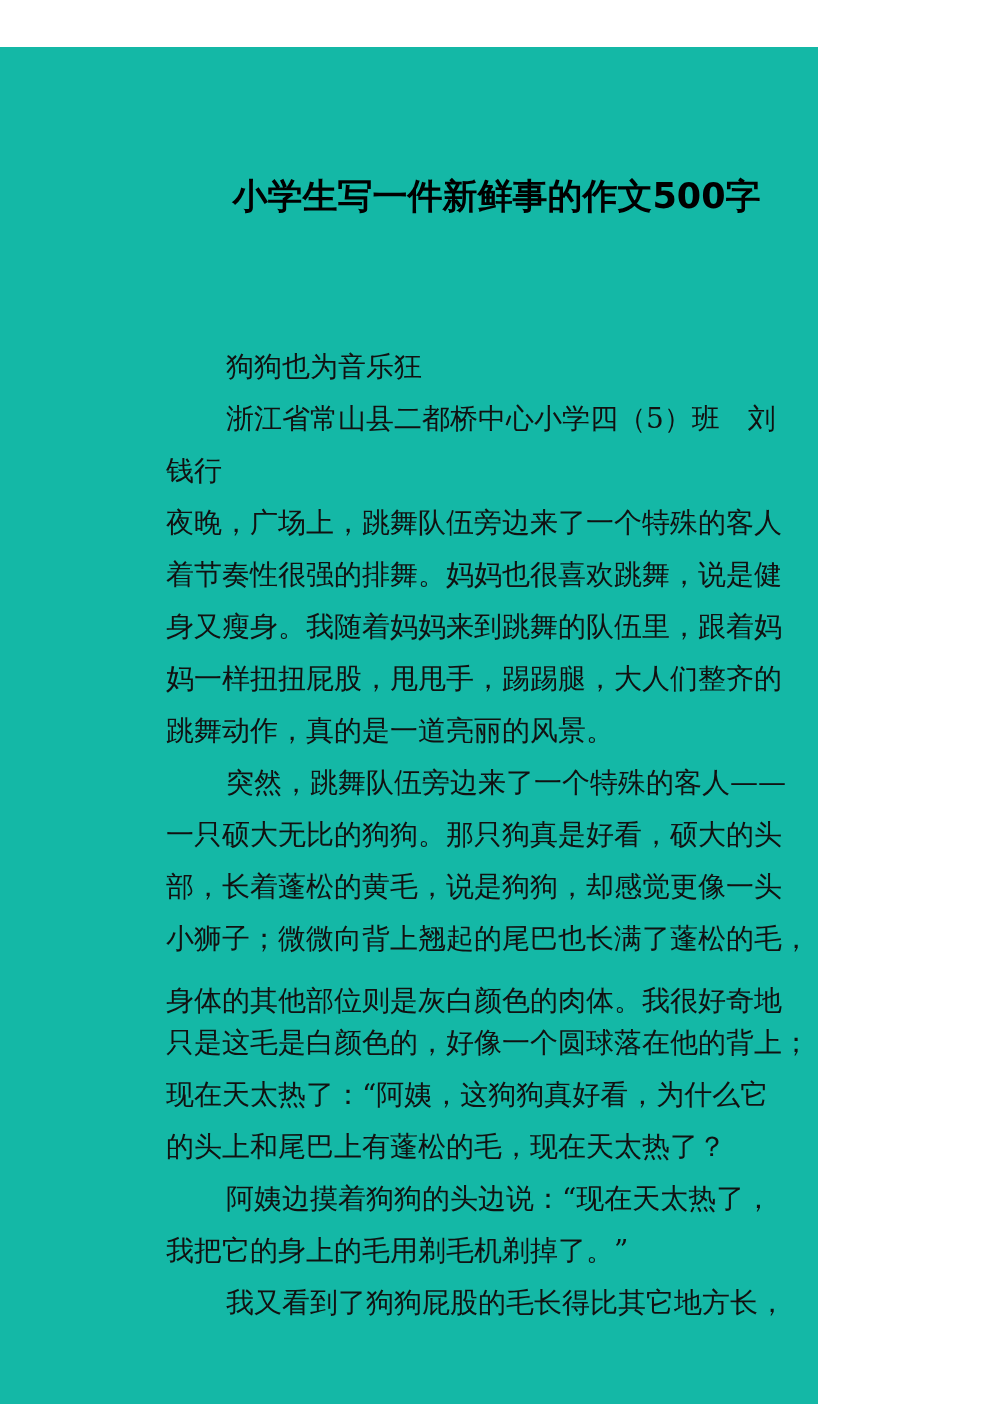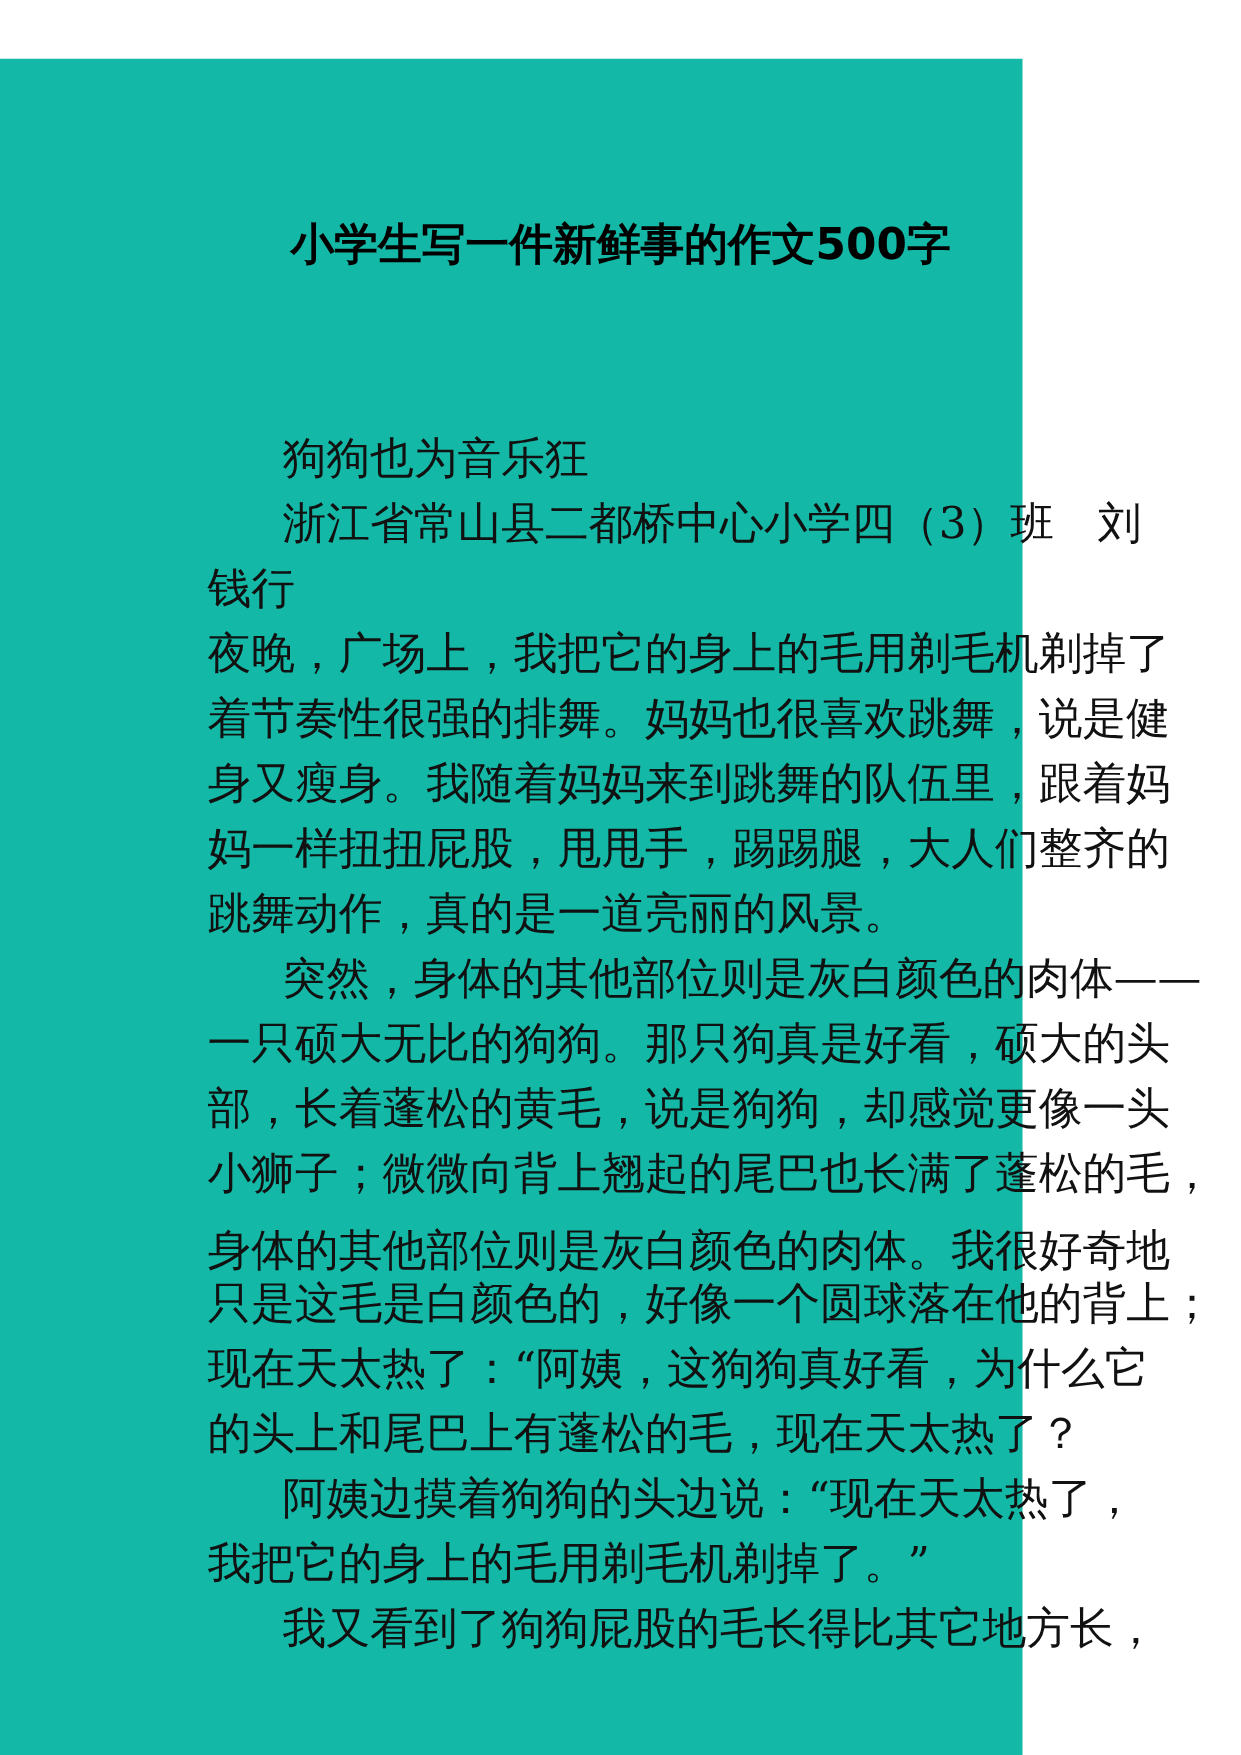--- a/index.html
+++ b/index.html
@@ -34,45 +34,45 @@
       letter-spacing: 0px;
       white-space: nowrap;
     }
     .title.l1 { top: 124px; }
     .title.l2 { top: 174px; }
 
     .line {
       position: absolute;
       left: 166px;
       font-family: "DejaVu Serif", "Liberation Serif", serif;
-      font-size: 35px;
+      font-size: 28px;
       line-height: 36px;
       white-space: nowrap;
       color: #111111;
     }
     .line.indent { left: 226px; }
   </style>
 </head>
 <body>
 
 <div class="page">
 
   <div class="title l1">小学生写一件新鲜事的作文500字</div>
 
   <div class="line indent" style="top:302px">狗狗也为音乐狂</div>
-  <div class="line indent" style="top:354px">浙江省常山县二都桥中心小学四（3）班　刘</div>
+  <div class="line indent" style="top:354px">浙江省常山县二都桥中心小学四（5）班　刘</div>
   <div class="line" style="top:406px">钱行</div>
 
-  <div class="line" style="top:458px">夜晚，广场上，我把它的身上的毛用剃毛机剃掉了</div>
+  <div class="line" style="top:458px">夜晚，广场上，跳舞队伍旁边来了一个特殊的客人</div>
   <div class="line" style="top:510px">着节奏性很强的排舞。妈妈也很喜欢跳舞，说是健</div>
   <div class="line" style="top:562px">身又瘦身。我随着妈妈来到跳舞的队伍里，跟着妈</div>
   <div class="line" style="top:614px">妈一样扭扭屁股，甩甩手，踢踢腿，大人们整齐的</div>
   <div class="line" style="top:666px">跳舞动作，真的是一道亮丽的风景。</div>
 
-  <div class="line indent" style="top:718px">突然，身体的其他部位则是灰白颜色的肉体——</div>
+  <div class="line indent" style="top:718px">突然，跳舞队伍旁边来了一个特殊的客人——</div>
   <div class="line" style="top:770px">一只硕大无比的狗狗。那只狗真是好看，硕大的头</div>
   <div class="line" style="top:822px">部，长着蓬松的黄毛，说是狗狗，却感觉更像一头</div>
   <div class="line" style="top:874px">小狮子；微微向背上翘起的尾巴也长满了蓬松的毛，</div>
   <div class="line" style="top:978px">只是这毛是白颜色的，好像一个圆球落在他的背上；</div>
   <div class="line" style="top:936px">身体的其他部位则是灰白颜色的肉体。我很好奇地</div>
   <div class="line" style="top:1030px">现在天太热了：“阿姨，这狗狗真好看，为什么它</div>
   <div class="line" style="top:1082px">的头上和尾巴上有蓬松的毛，现在天太热了？</div>
 
   <div class="line indent" style="top:1134px">阿姨边摸着狗狗的头边说：“现在天太热了，</div>
   <div class="line" style="top:1186px">我把它的身上的毛用剃毛机剃掉了。”</div>

